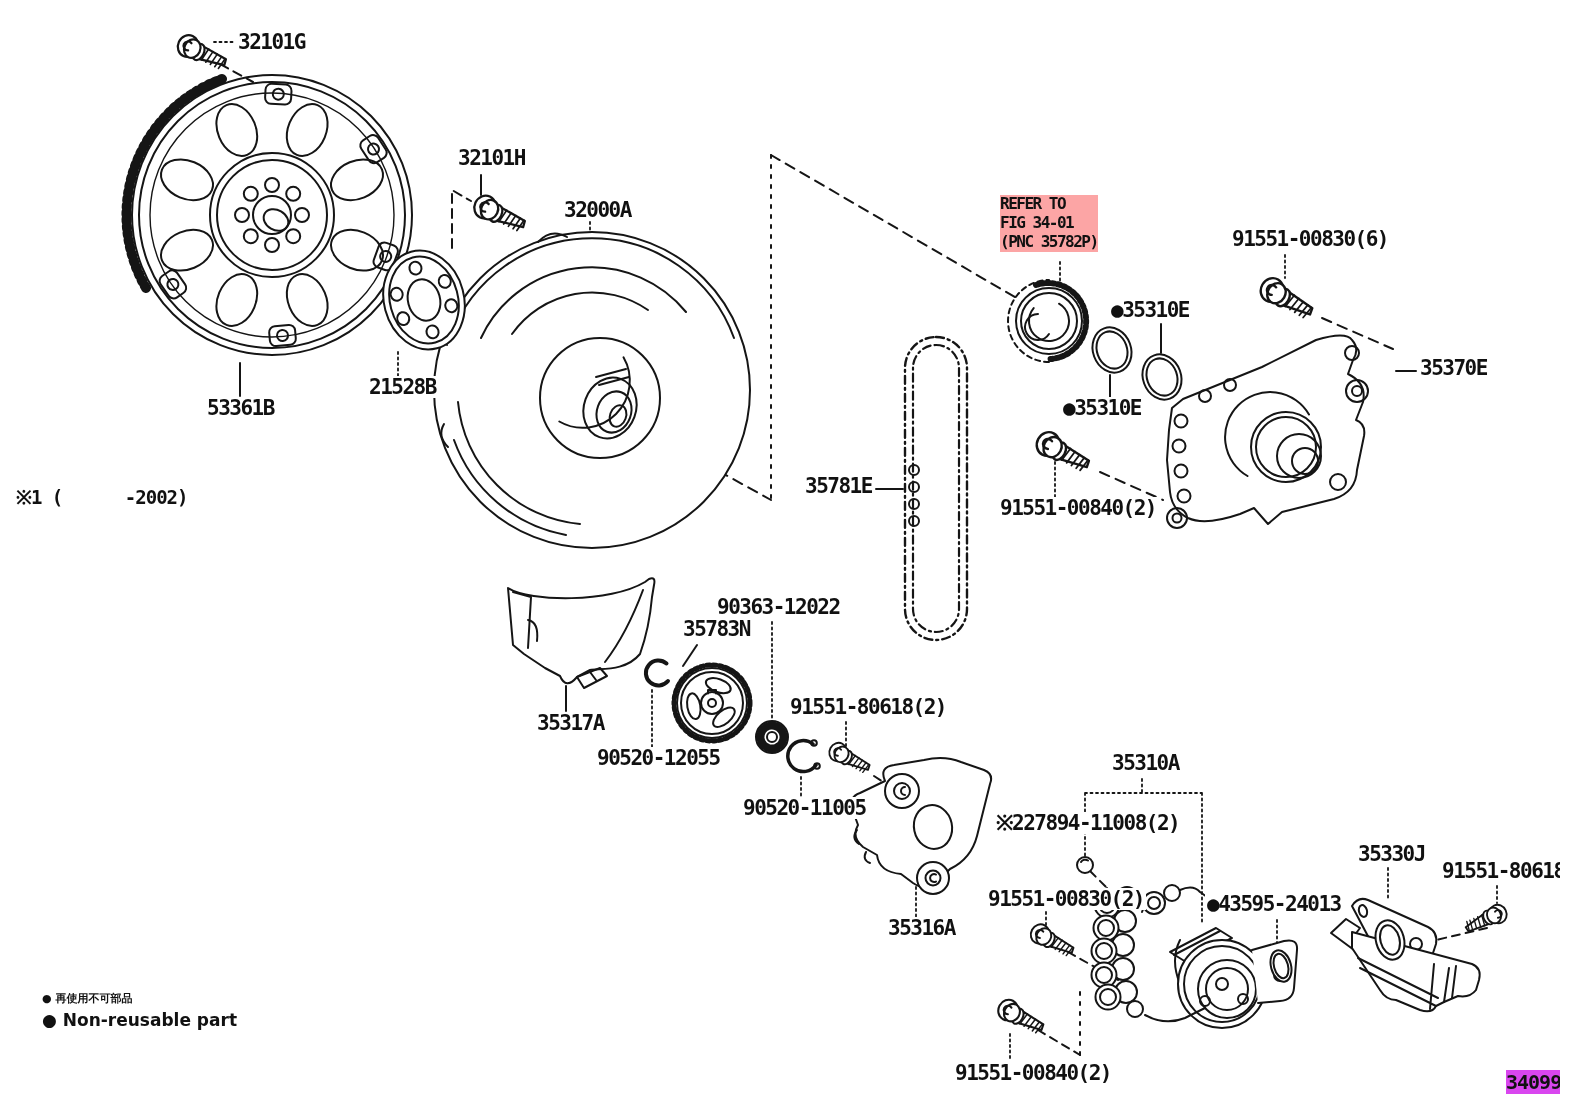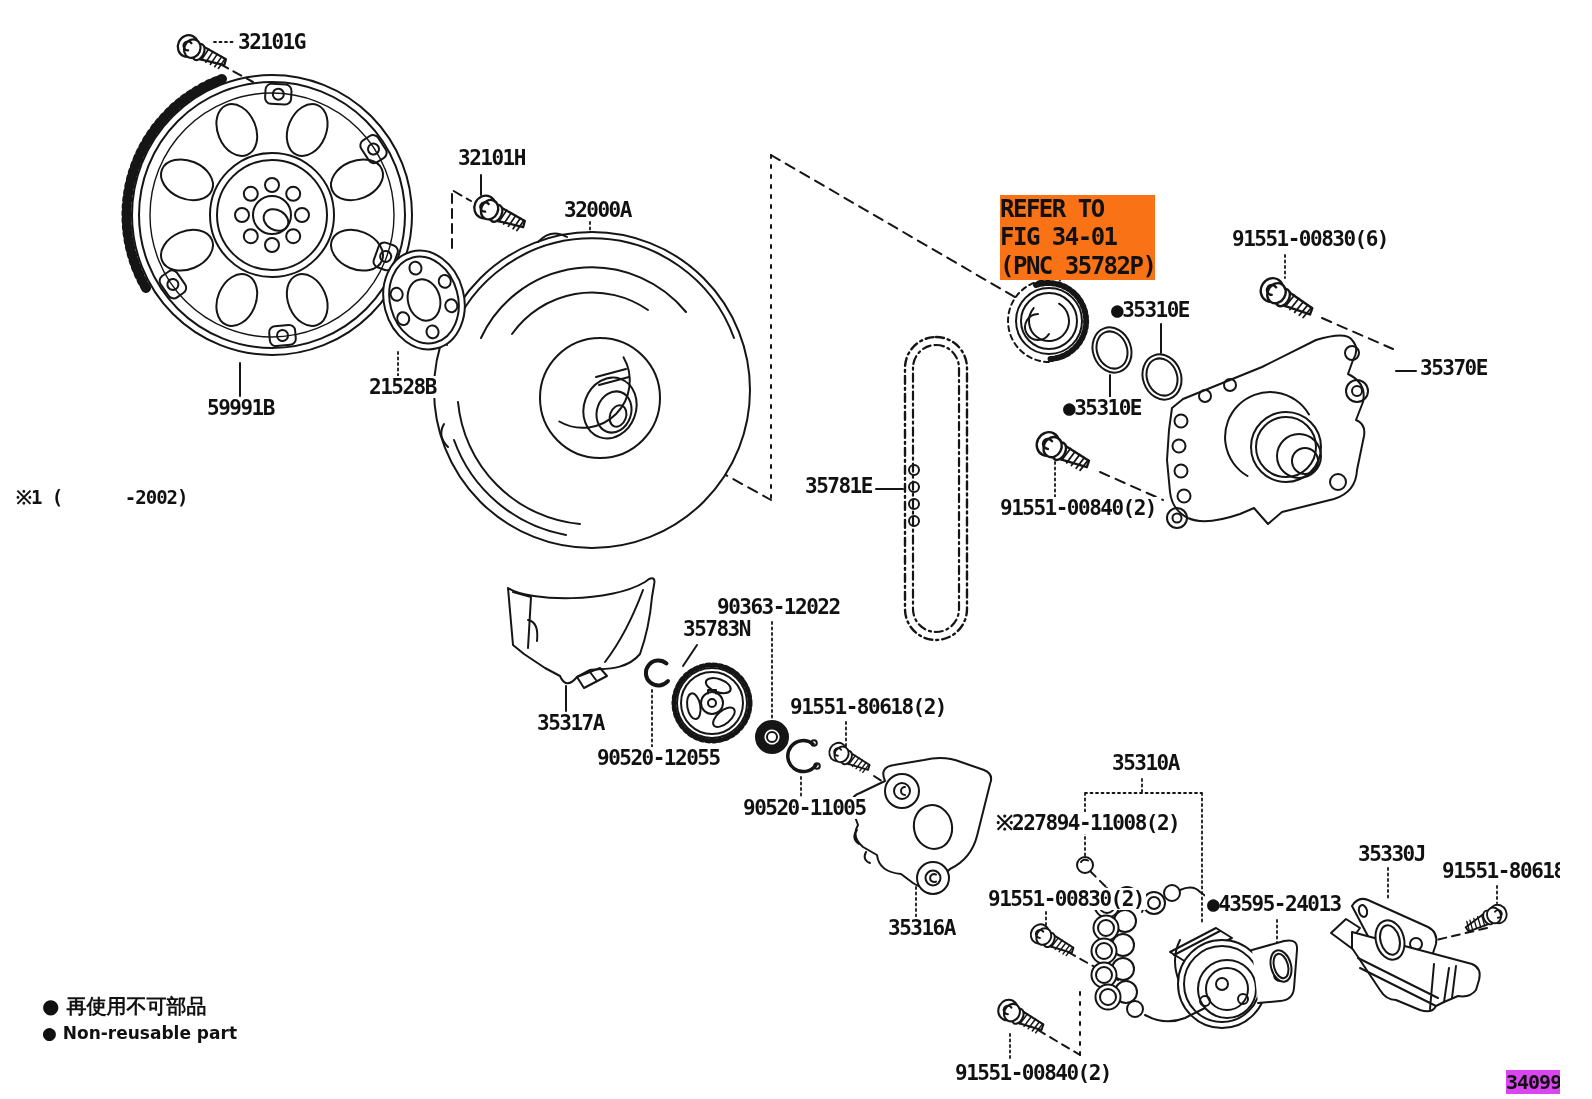--- a/index.html
+++ b/index.html
@@ -8,21 +8,21 @@
     font-family:"DejaVu Sans Mono", monospace;overflow:hidden;
   }
   .stage svg{position:absolute;left:0;top:0;}
   .lbl{
     position:absolute;font-family:"DejaVu Sans Mono", monospace;font-weight:bold;
     font-size:21px;letter-spacing:-1.5px;color:#111;line-height:1.05;
     white-space:pre;background:#fff;padding:0 2px;
   }
   .refer{
     position:absolute;font-family:"DejaVu Sans Mono", monospace;font-weight:bold;
-    font-size:24px;letter-spacing:-1.5px;color:#111;line-height:1.18;background:#f97316;
+    font-size:16px;letter-spacing:-1.5px;color:#111;line-height:1.18;background:#fca5a5;
   }
   .note{
     position:absolute;font-family:"DejaVu Sans Mono", monospace;font-weight:bold;
     font-size:19px;letter-spacing:-1px;color:#111;background:#fff;white-space:pre;margin-top:16px;
   }
   .legend{
     position:absolute;font-family:"DejaVu Sans", sans-serif;font-weight:bold;
     font-size:17px;color:#111;line-height:1.5;background:#fff;white-space:pre;
   }
   .figcode{
@@ -337,21 +337,21 @@
     <use href="#bolt" transform="translate(838 752) rotate(28) scale(0.85)"></use>
     <use href="#bolt" transform="translate(1040 934) rotate(28) scale(0.9)"></use>
     <use href="#bolt" transform="translate(1498 914) rotate(155) scale(0.85)"></use>
     <use href="#bolt" transform="translate(1008 1010) rotate(28) scale(0.95)"></use>
   </g>
 </svg>
 
 <div class="lbl" style="left:236px;top:31px">32101G</div>
 <div class="lbl" style="left:456px;top:147px">32101H</div>
 <div class="lbl" style="left:562px;top:199px">32000A</div>
-<div class="lbl" style="left:205px;top:397px">59991B</div>
+<div class="lbl" style="left:205px;top:397px">53361B</div>
 <div class="lbl" style="left:367px;top:376px">21528B</div>
 
 <div class="refer" style="left:1000px;top:195px">
       <div>REFER TO</div>
       <div>FIG 34-01</div>
       <div>(PNC 35782P)</div>
     </div>
 
 <div class="lbl" style="left:1230px;top:228px">91551-00830(6)</div>
 <div class="lbl" style="left:1109px;top:299px">●35310E</div>
@@ -369,17 +369,17 @@
 <div class="lbl" style="left:1110px;top:752px">35310A</div>
 <div class="lbl" style="left:994px;top:812px">※227894-11008(2)</div>
 <div class="lbl" style="left:986px;top:888px">91551-00830(2)</div>
 <div class="lbl" style="left:1205px;top:893px">●43595-24013</div>
 <div class="lbl" style="left:1356px;top:843px">35330J</div>
 <div class="lbl" style="left:1440px;top:860px">91551-80618(2)</div>
 <div class="lbl" style="left:953px;top:1062px">91551-00840(2)</div>
 
 <div class="note" style="left:16px;top:468px">※1 (      -2002)</div>
 
-<div class="legend" style="left:42px;top:991px"><div style="font-size:20px">● 再使用不可部品</div><div>● Non-reusable part</div></div>
+<div class="legend" style="left:42px;top:991px"><div style="font-size:11px">● 再使用不可部品</div><div>● Non-reusable part</div></div>
 
 <div class="figcode" style="left:1506px;top:1070px">340993D</div>
 
 </div>
 
 </body></html>

